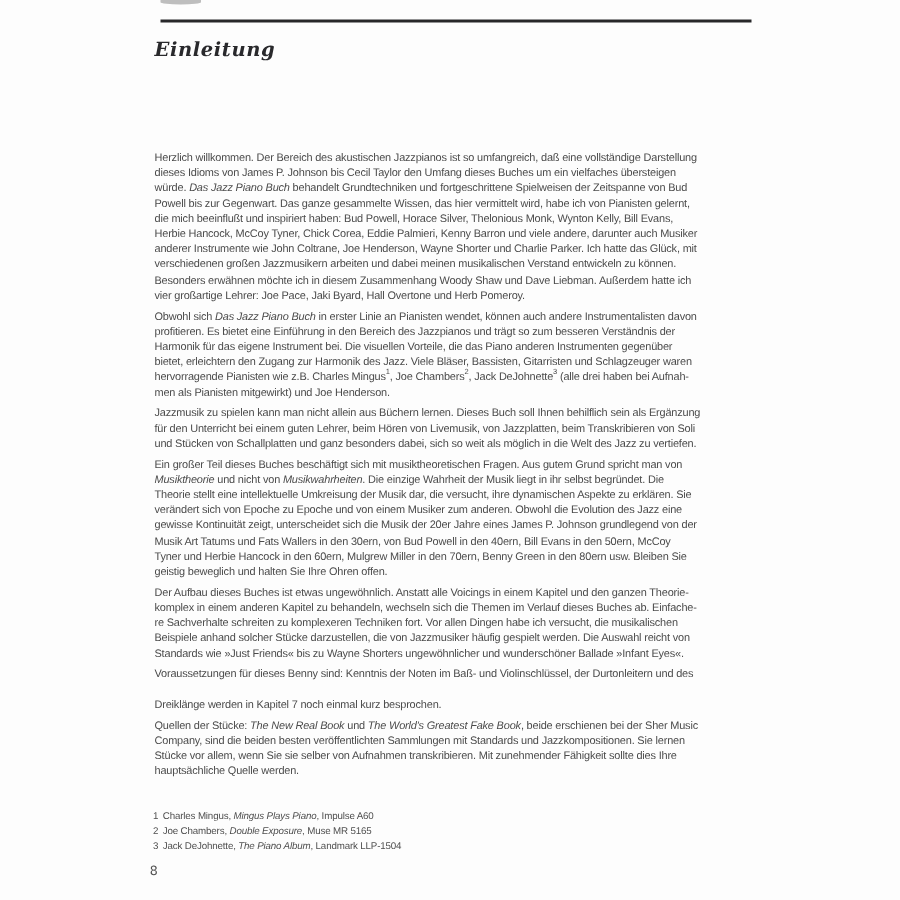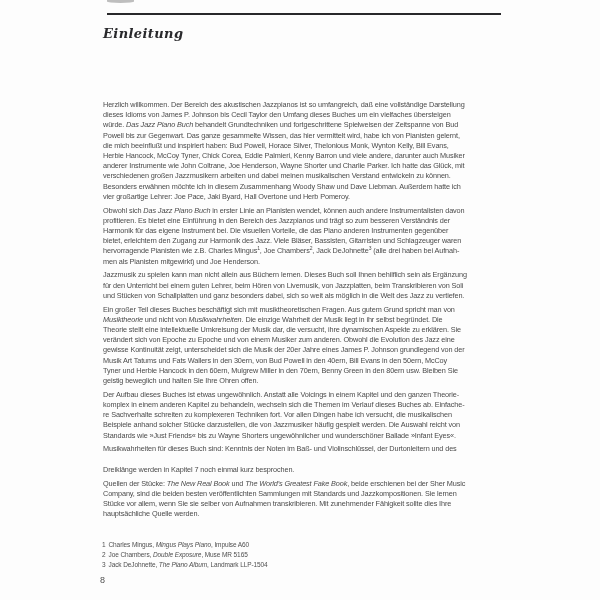--- a/index.html
+++ b/index.html
@@ -81,21 +81,21 @@
 <div class="page">
   <div class="scan-artifact"></div>
   <div class="top-rule"></div>
   <div class="title">Einleitung</div>
   <div class="content" id="paragraphs">
       <p><span>Herzlich willkommen. Der Bereich des akustischen Jazzpianos ist so umfangreich, daß eine vollständige Darstellung</span><br><span>dieses Idioms von James P. Johnson bis Cecil Taylor den Umfang dieses Buches um ein vielfaches übersteigen</span><br><span>würde. </span><em>Das Jazz Piano Buch</em><span> behandelt Grundtechniken und fortgeschrittene Spielweisen der Zeitspanne von Bud</span><br><span>Powell bis zur Gegenwart. Das ganze gesammelte Wissen, das hier vermittelt wird, habe ich von Pianisten gelernt,</span><br><span>die mich beeinflußt und inspiriert haben: Bud Powell, Horace Silver, Thelonious Monk, Wynton Kelly, Bill Evans,</span><br><span>Herbie Hancock, McCoy Tyner, Chick Corea, Eddie Palmieri, Kenny Barron und viele andere, darunter auch Musiker</span><br><span>anderer Instrumente wie John Coltrane, Joe Henderson, Wayne Shorter und Charlie Parker. Ich hatte das Glück, mit</span><br><span>verschiedenen großen Jazzmusikern arbeiten und dabei meinen musikalischen Verstand entwickeln zu können.</span><br><span>Besonders erwähnen möchte ich in diesem Zusammenhang Woody Shaw und Dave Liebman. Außerdem hatte ich</span><br><span>vier großartige Lehrer: Joe Pace, Jaki Byard, Hall Overtone und Herb Pomeroy.</span></p>
       <p><span>Obwohl sich </span><em>Das Jazz Piano Buch</em><span> in erster Linie an Pianisten wendet, können auch andere Instrumentalisten davon</span><br><span>profitieren. Es bietet eine Einführung in den Bereich des Jazzpianos und trägt so zum besseren Verständnis der</span><br><span>Harmonik für das eigene Instrument bei. Die visuellen Vorteile, die das Piano anderen Instrumenten gegenüber</span><br><span>bietet, erleichtern den Zugang zur Harmonik des Jazz. Viele Bläser, Bassisten, Gitarristen und Schlagzeuger waren</span><br><span>hervorragende Pianisten wie z.B. Charles Mingus</span><sup>1</sup><span>, Joe Chambers</span><sup>2</sup><span>, Jack DeJohnette</span><sup>3</sup><span> (alle drei haben bei Aufnah-</span><br><span>men als Pianisten mitgewirkt) und Joe Henderson.</span></p>
       <p><span>Jazzmusik zu spielen kann man nicht allein aus Büchern lernen. Dieses Buch soll Ihnen behilflich sein als Ergänzung</span><br><span>für den Unterricht bei einem guten Lehrer, beim Hören von Livemusik, von Jazzplatten, beim Transkribieren von Soli</span><br><span>und Stücken von Schallplatten und ganz besonders dabei, sich so weit als möglich in die Welt des Jazz zu vertiefen.</span></p>
       <p><span>Ein großer Teil dieses Buches beschäftigt sich mit musiktheoretischen Fragen. Aus gutem Grund spricht man von</span><br><em>Musiktheorie</em><span> und nicht von </span><em>Musikwahrheiten</em><span>. Die einzige Wahrheit der Musik liegt in ihr selbst begründet. Die</span><br><span>Theorie stellt eine intellektuelle Umkreisung der Musik dar, die versucht, ihre dynamischen Aspekte zu erklären. Sie</span><br><span>verändert sich von Epoche zu Epoche und von einem Musiker zum anderen. Obwohl die Evolution des Jazz eine</span><br><span>gewisse Kontinuität zeigt, unterscheidet sich die Musik der 20er Jahre eines James P. Johnson grundlegend von der</span><br><span>Musik Art Tatums und Fats Wallers in den 30ern, von Bud Powell in den 40ern, Bill Evans in den 50ern, McCoy</span><br><span>Tyner und Herbie Hancock in den 60ern, Mulgrew Miller in den 70ern, Benny Green in den 80ern usw. Bleiben Sie</span><br><span>geistig beweglich und halten Sie Ihre Ohren offen.</span></p>
       <p><span>Der Aufbau dieses Buches ist etwas ungewöhnlich. Anstatt alle Voicings in einem Kapitel und den ganzen Theorie-</span><br><span>komplex in einem anderen Kapitel zu behandeln, wechseln sich die Themen im Verlauf dieses Buches ab. Einfache-</span><br><span>re Sachverhalte schreiten zu komplexeren Techniken fort. Vor allen Dingen habe ich versucht, die musikalischen</span><br><span>Beispiele anhand solcher Stücke darzustellen, die von Jazzmusiker häufig gespielt werden. Die Auswahl reicht von</span><br><span>Standards wie »Just Friends« bis zu Wayne Shorters ungewöhnlicher und wunderschöner Ballade »Infant Eyes«.</span></p>
-      <p><span>Musikwahrheiten für dieses Buch sind: Kenntnis der Noten im Baß- und Violinschlüssel, der Durtonleitern und des</span><br><br><span>Dreiklänge werden in Kapitel 7 noch einmal kurz besprochen.</span></p>
+      <p><span>Voraussetzungen für dieses Benny sind: Kenntnis der Noten im Baß- und Violinschlüssel, der Durtonleitern und des</span><br><br><span>Dreiklänge werden in Kapitel 7 noch einmal kurz besprochen.</span></p>
       <p><span>Quellen der Stücke: </span><em>The New Real Book</em><span> und </span><em>The World's Greatest Fake Book</em><span>, beide erschienen bei der Sher Music</span><br><span>Company, sind die beiden besten veröffentlichten Sammlungen mit Standards und Jazzkompositionen. Sie lernen</span><br><span>Stücke vor allem, wenn Sie sie selber von Aufnahmen transkribieren. Mit zunehmender Fähigkeit sollte dies Ihre</span><br><span>hauptsächliche Quelle werden.</span></p>
     </div>
   <div class="footnotes" id="footnotes">
       <div class="footnote"><span class="fn-num">1</span><span>Charles Mingus, </span><em>Mingus Plays Piano</em><span>, Impulse A60</span></div>
       <div class="footnote"><span class="fn-num">2</span><span>Joe Chambers, </span><em>Double Exposure</em><span>, Muse MR 5165</span></div>
       <div class="footnote"><span class="fn-num">3</span><span>Jack DeJohnette, </span><em>The Piano Album</em><span>, Landmark LLP-1504</span></div>
     </div>
   <div class="page-number">8</div>
 </div>
 

